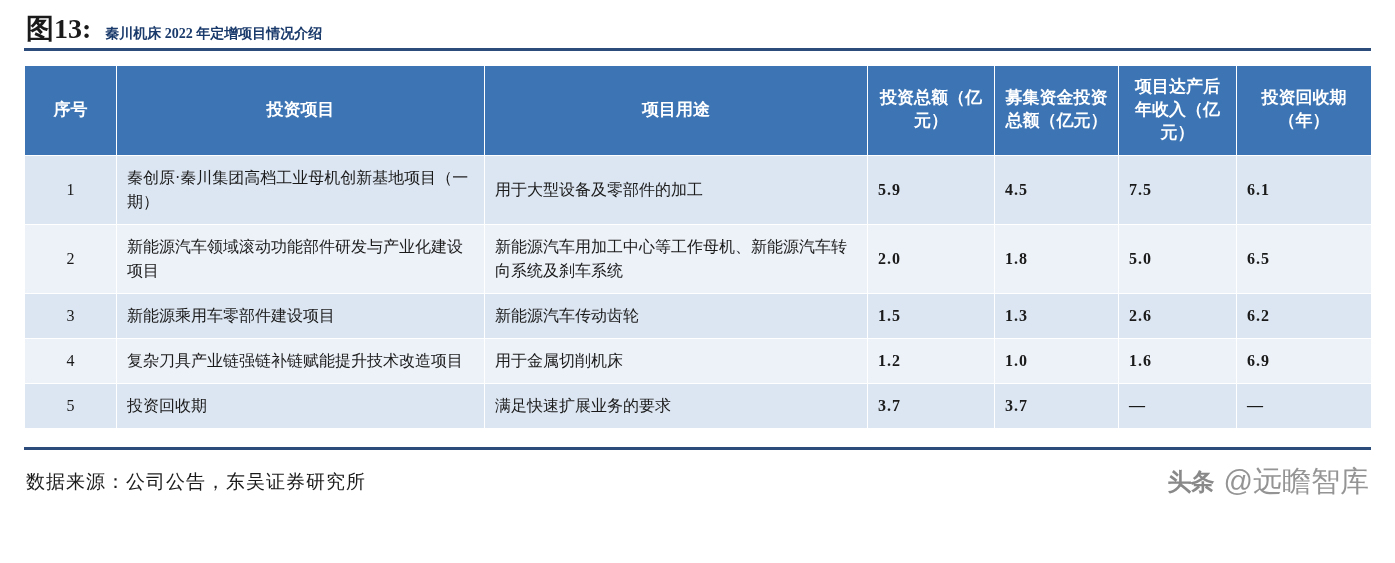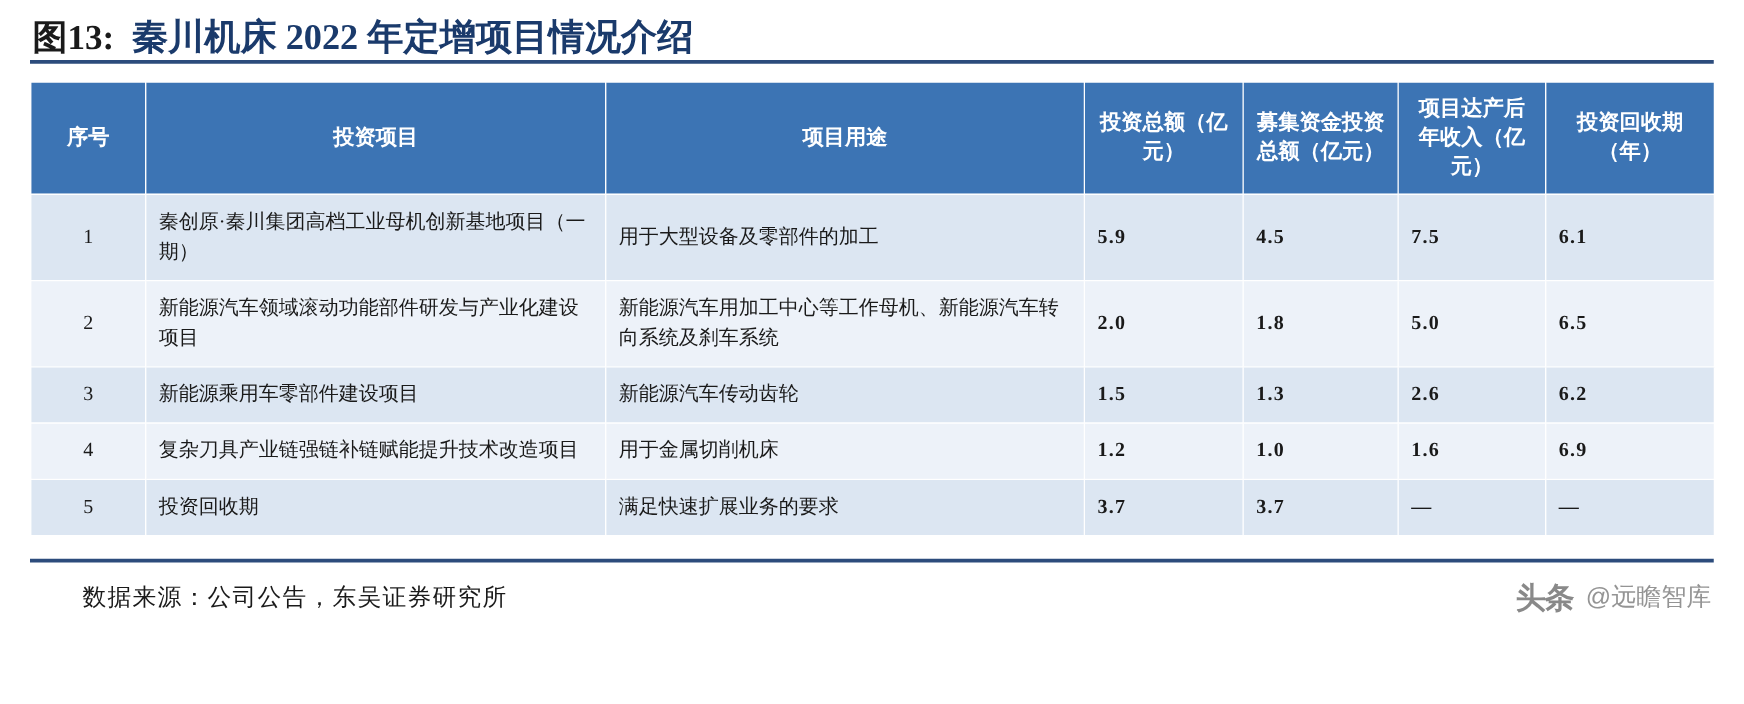--- a/index.html
+++ b/index.html
@@ -31,21 +31,21 @@
     box-sizing: border-box;
   }
   .fig-label {
     font-size: 28px;
     font-weight: bold;
     color: #1a1a1a;
     letter-spacing: 0px;
     white-space: nowrap;
   }
   .fig-title {
-    font-size: 29px;
+    font-size: 14px;
     font-weight: bold;
     color: #1a3a6b;
     margin-left: 14px;
     white-space: nowrap;
   }
   .rule {
     height: 3px;
     background: #2c4c7c;
     margin: 6px 24px 0 24px;
   }
@@ -108,37 +108,36 @@
   .footer-row {
     display: flex;
     align-items: center;
     justify-content: space-between;
     padding: 12px 26px 0 26px;
   }
   .source {
     font-size: 19px;
     color: #1a1a1a;
     letter-spacing: 1px;
-    margin-left: 40px;
   }
   .watermark {
     display: flex;
     align-items: center;
     gap: 10px;
     opacity: 0.92;
   }
   .wm-logo {
     font-size: 24px;
     font-weight: bold;
     color: #7f7f7f;
     letter-spacing: -1px;
     font-family: "Liberation Sans", sans-serif;
   }
   .wm-text {
-    font-size: 20px;
+    font-size: 29px;
     color: #8c8c8c;
     font-family: "Liberation Sans", sans-serif;
     letter-spacing: 0px;
   }
 </style>
 </head>
 <body>
 
 <div class="page">
 

